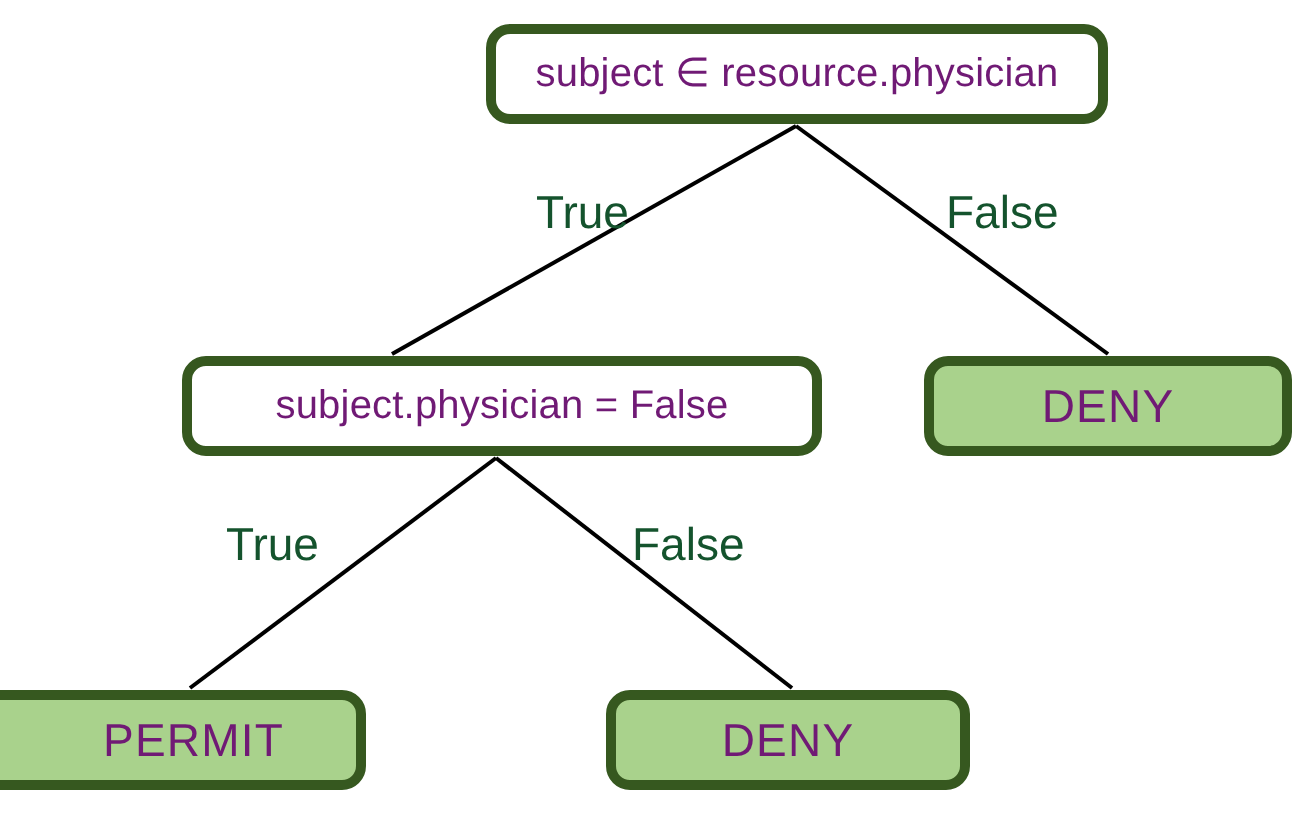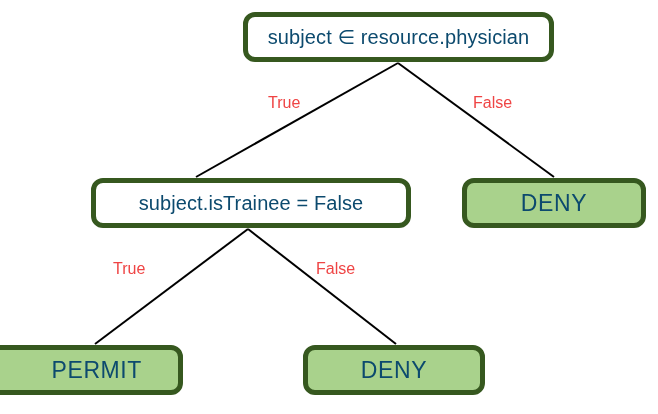--- a/index.html
+++ b/index.html
@@ -27,41 +27,41 @@
   .node {
     position: absolute;
     box-sizing: border-box;
     border-style: solid;
     border-color: #36581F;
     border-width: 5px;
     border-radius: 12px;
     display: flex;
     align-items: center;
     justify-content: center;
-    color: #0c4a6e;
+    color: #701a75;
     white-space: nowrap;
   }
   .node-decision {
     background: #ffffff;
     font-size: 20px;
     letter-spacing: 0.1px;
   }
   .node-leaf {
     background: #A9D28C;
     font-size: 23px;
     letter-spacing: 0.6px;
   }
   .node-label {
     display: block;
     line-height: 1;
   }
   .edge-label {
     position: absolute;
-    font-size: 16px;
-    color: #ef4444;
+    font-size: 23px;
+    color: #14532d;
     white-space: nowrap;
     line-height: 1;
   }
 
   
   #node-root       { left: 243px; top: 12px;  width: 311px; height: 50px; }
   #node-trainee    { left: 91px;  top: 178px; width: 320px; height: 50px; }
   #node-deny-right { left: 462px; top: 178px; width: 184px; height: 50px; }
   #node-permit     { left: -12px; top: 345px; width: 195px; height: 50px;
                      justify-content: flex-end; padding-right: 36px; }
@@ -83,21 +83,21 @@
     <line x1="398" y1="63" x2="554" y2="177" stroke="#000000" stroke-width="2"></line>
     <line x1="248" y1="229" x2="95" y2="344" stroke="#000000" stroke-width="2"></line>
     <line x1="248" y1="229" x2="396" y2="344" stroke="#000000" stroke-width="2"></line>
   </svg>
 
   <div class="node node-decision" id="node-root">
     <span class="node-label">subject ∈ resource.physician</span>
   </div>
 
   <div class="node node-decision" id="node-trainee">
-    <span class="node-label">subject.isTrainee = False</span>
+    <span class="node-label">subject.physician = False</span>
   </div>
 
   <div class="node node-leaf" id="node-deny-right">
     <span class="node-label">DENY</span>
   </div>
 
   <div class="node node-leaf" id="node-permit">
     <span class="node-label">PERMIT</span>
   </div>
 

